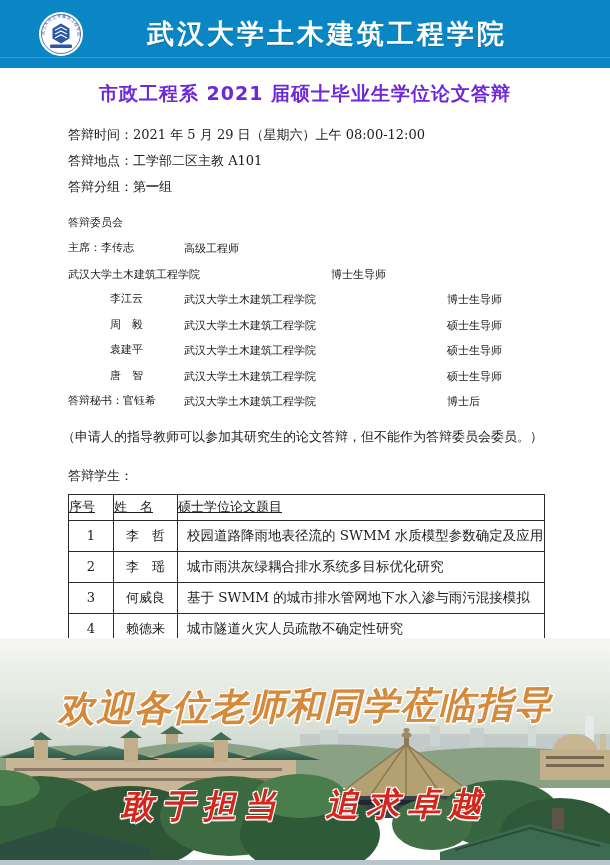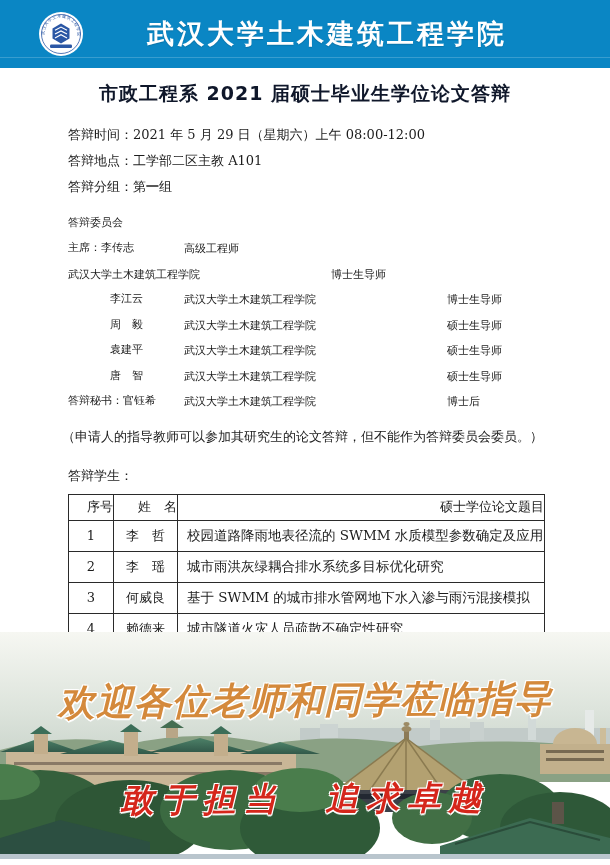--- a/index.html
+++ b/index.html
@@ -19,21 +19,21 @@
   .logo-wrap { margin-left:38px; width:46px; height:46px; flex:0 0 auto; }
   .school-title {
     flex:1; text-align:center; color:#ffffff; font-weight:bold;
     font-size:27px; letter-spacing:3px; padding-right:46px; padding-left:6px;
     font-family:"DejaVu Serif","Liberation Serif",serif;
     text-shadow:0 1px 1px rgba(0,0,0,.15);
   }
   
   .banner-title {
     margin-top:13px; text-align:center; font-size:19px; font-weight:900;
-    color:#0f172a; letter-spacing:1px;
+    color:#6d28d9; letter-spacing:1px;
     font-family:"DejaVu Sans","Liberation Sans",sans-serif;
   }
   
   .info { margin:15px 0 0 68px; font-size:13px; line-height:26px; }
   .info .row { white-space:nowrap; }
   .bold-one { font-weight:bold; }
   
   .committee { margin:10px 0 0 68px; font-size:11px; }
   .committee-heading { line-height:26px; }
   .c-row { display:flex; line-height:25.5px; width:478px; }
@@ -42,25 +42,25 @@
   .c-col3 { flex:1; }
   
   .note { margin:12px 0 0 62px; font-size:13px; line-height:20px; }
   
   .students { margin:19px 0 0 68px; font-size:13px; }
   .students-heading { line-height:20px; margin-bottom:8px; }
   table.stu { border-collapse:collapse; width:477px; table-layout:fixed; }
   table.stu th, table.stu td { border:1px solid #2a2a2a; font-weight:normal; font-size:13px; }
   table.stu col.c-no { width:45px; }
   table.stu col.c-name { width:64px; }
-  table.stu thead th { height:26px; text-align:right; }
+  table.stu thead th { height:26px; text-align:left;text-decoration:underline; }
   table.stu tbody td { height:31px; text-align:center; }
   table.stu tbody td.t-title { text-align:left; padding-left:9px; font-size:13.5px; }
   
-  .photo { position:absolute; left:0; bottom:6px; width:610px; height:227px; overflow:hidden; }
+  .photo { position:absolute; left:0; bottom:0; width:610px; height:227px; overflow:hidden; }
   .photo svg { display:block; width:610px; height:227px; }
   .callig {
     position:absolute; left:0; width:610px; text-align:center; font-weight:bold; font-style:italic;
     font-family:"DejaVu Serif","Liberation Serif",serif; white-space:nowrap;
   }
   .welcome {
     top:44px; font-size:37px; letter-spacing:1px; color:#d4893b;
     text-shadow:-1px -1px 0 #fff, 1px -1px 0 #fff, -1px 1px 0 #fff, 1px 1px 0 #fff,
                 0 2px 0 #ffffffcc, 2px 0 0 #ffffffcc;
     transform:rotate(-0.5deg);

